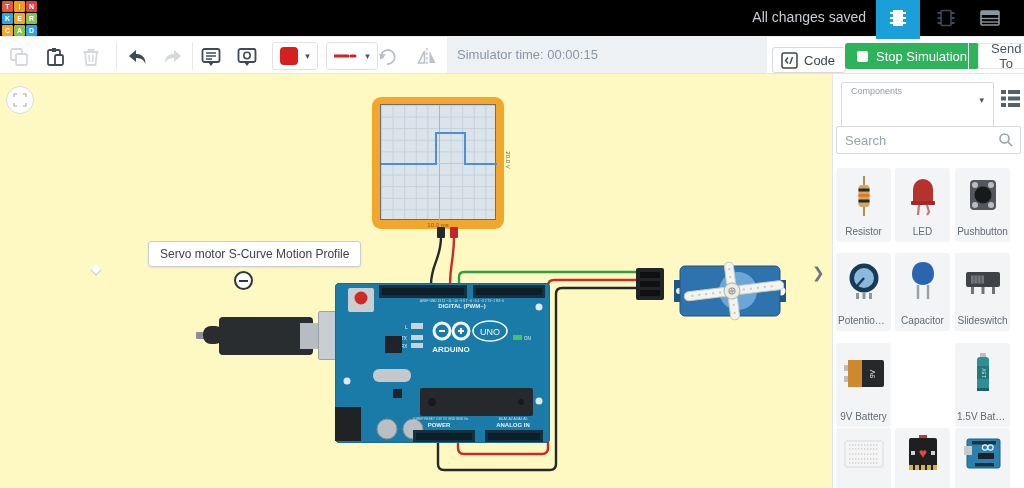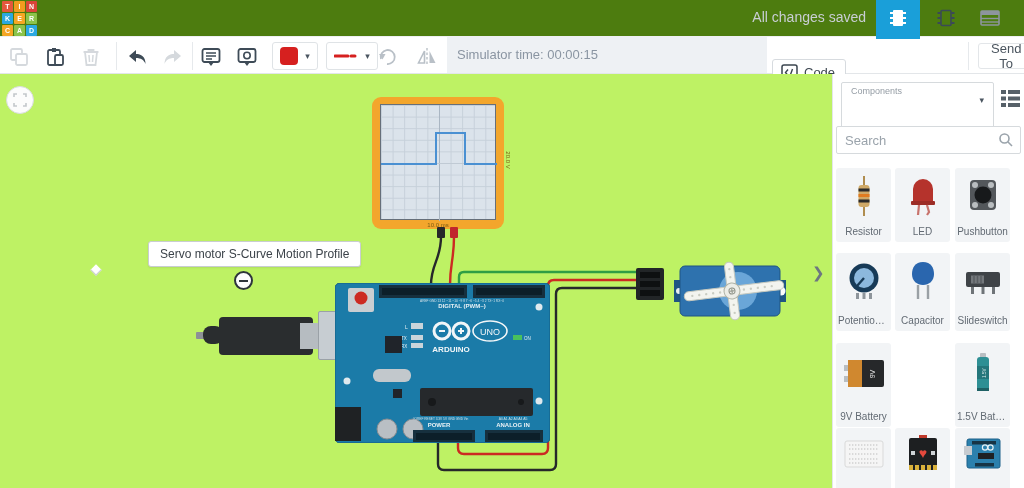--- a/index.html
+++ b/index.html
@@ -1,45 +1,45 @@
 <!DOCTYPE html>
 <html><head>
 <meta charset="utf-8">
 <style>
   * { margin:0; padding:0; box-sizing:border-box; }
   html,body { width:1024px; height:488px; overflow:hidden; font-family:"Liberation Sans",sans-serif; background:#fff; }
   #app { position:relative; width:1024px; height:488px; background:#fff; }
 
   
-  #header { position:absolute; left:0; top:0; width:1024px; height:36px; background:#4d7c0f; display:flex; align-items:center; }
+  #header { position:absolute; left:0; top:0; width:1024px; height:36px; background:#000000; display:flex; align-items:center; }
   #logo { position:absolute; left:2px; top:1px; display:grid; grid-template-columns:repeat(3,11px); grid-auto-rows:11px; gap:1px; cursor:pointer; }
   .tile { color:#fff; font-size:7px; font-weight:bold; display:flex; align-items:center; justify-content:center; border-radius:1px; }
   #status-text { position:absolute; right:158px; top:9px; font-size:14px; color:#c9ced4; }
   .hicon { position:absolute; top:0; height:36px; display:flex; align-items:center; justify-content:center; cursor:pointer; }
   #hicon-circuit { left:876px; width:44px; background:#1a9fd9; }
   #hicon-chip { left:926px; width:40px; }
   #hicon-table { left:968px; width:44px; }
 
   
   #toolbar { position:absolute; left:0; top:36px; width:1024px; height:38px; background:#fff; border-top:1px solid #eef0f2; border-bottom:1px solid #e3e6e9; }
   #active-underline { position:absolute; left:876px; top:-1px; width:44px; height:3px; background:#1a9fd9; }
   .tbtn { position:absolute; top:7px; width:26px; height:26px; display:flex; align-items:center; justify-content:center; cursor:pointer; }
   .tsep { position:absolute; top:5px; width:1px; height:28px; background:#e6e9ec; }
   .dropbtn { position:absolute; top:5px; height:28px; background:#fff; border:1px solid #dfe3e6; border-radius:3px; display:flex; align-items:center; justify-content:space-evenly; cursor:pointer; }
   .caret { font-size:9px; color:#4a5560; }
   #swatch-red { width:18px; height:18px; background:#d6201f; border-radius:4px; }
   #sim-time-panel { position:absolute; left:447px; top:0; width:320px; height:36px; background:#eef1f4; }
   #sim-time-text { position:absolute; left:10px; top:0; line-height:36px; font-size:13px; font-weight:normal; color:#8a95a2; }
-  #code-button { position:absolute; left:772px; top:22px; height:26px; padding:0 10px 0 8px; background:#fff; border:1px solid #d7dbdf; border-radius:3px; display:flex; align-items:center; gap:6px; font-size:13px; color:#3b454f; cursor:pointer; }
+  #code-button { position:absolute; left:772px; top:10px; height:26px; padding:0 10px 0 8px; background:#fff; border:1px solid #d7dbdf; border-radius:3px; display:flex; align-items:center; gap:6px; font-size:13px; color:#3b454f; cursor:pointer; }
   #stop-button { position:absolute; left:845px; top:6px; height:26px; padding:0 12px; background:#2eb35b; border:none; border-radius:3px; display:flex; align-items:center; gap:8px; font-size:13px; color:#fff; cursor:pointer; }
   #stop-square { width:11px; height:11px; background:#fff; border-radius:2px; }
   #sendto-button { position:absolute; left:978px; top:6px; height:26px; padding:0 12px; background:#fff; border:1px solid #e3e6e9; border-radius:3px; display:flex; align-items:center; font-size:13px; color:#4a545e; cursor:pointer; }
 
   
-  #canvas { position:absolute; left:0; top:74px; width:832px; height:414px; background:#bef264; overflow:hidden; }
+  #canvas { position:absolute; left:0; top:74px; width:832px; height:414px; background:#fef9c3; overflow:hidden; }
   #fit-button { position:absolute; left:6px; top:12px; width:28px; height:28px; border-radius:50%; background:#fcfcfc; border:1px solid #d9dcdf; display:flex; align-items:center; justify-content:center; cursor:pointer; }
   #wires { position:absolute; left:0; top:0; }
 
   
   #oscilloscope { position:absolute; left:372px; top:23px; width:132px; height:132px; background:#f3a62c; border-radius:9px; cursor:pointer; }
   #scope-screen { position:absolute; left:8px; top:7px; width:116px; height:116px; background:#dbe3eb; border:1px solid #666f7a;
      background-image:linear-gradient(to right,#c6d0da 1px,transparent 1px),linear-gradient(to bottom,#c6d0da 1px,transparent 1px);
      background-size:11.6px 11.6px; }
   .scope-centerline-v { position:absolute; left:58px; top:0; width:1px; height:116px; background:#aab6c3; }
   .scope-centerline-h { position:absolute; left:0; top:58px; width:116px; height:1px; background:#c0cad4; }
@@ -222,20 +222,24 @@
       <span id="sim-time-text">Simulator time: 00:00:15</span>
     </div>
 
     <button id="code-button">
       <svg width="17" height="17" viewBox="0 0 17 17">
         <rect x="1" y="1" width="15" height="15" rx="2" fill="none" stroke="#3b454f" stroke-width="1.5"></rect>
         <path d="M7 5.5 L4.5 8.5 L7 11.5" fill="none" stroke="#3b454f" stroke-width="1.4"></path>
         <line x1="11.5" y1="5" x2="9" y2="12" stroke="#3b454f" stroke-width="1.4"></line>
       </svg>
       <span>Code</span>
+    </button>
+    <button id="stop-button">
+      <span id="stop-square"></span>
+      <span>Stop Simulation</span>
     </button>
     <div class="tsep" style="left:968px"></div>
     <button id="sendto-button">
       <span>Send To</span>
     </button>
   </div>
 
   <div id="canvas">
 
     <div id="fit-button">

